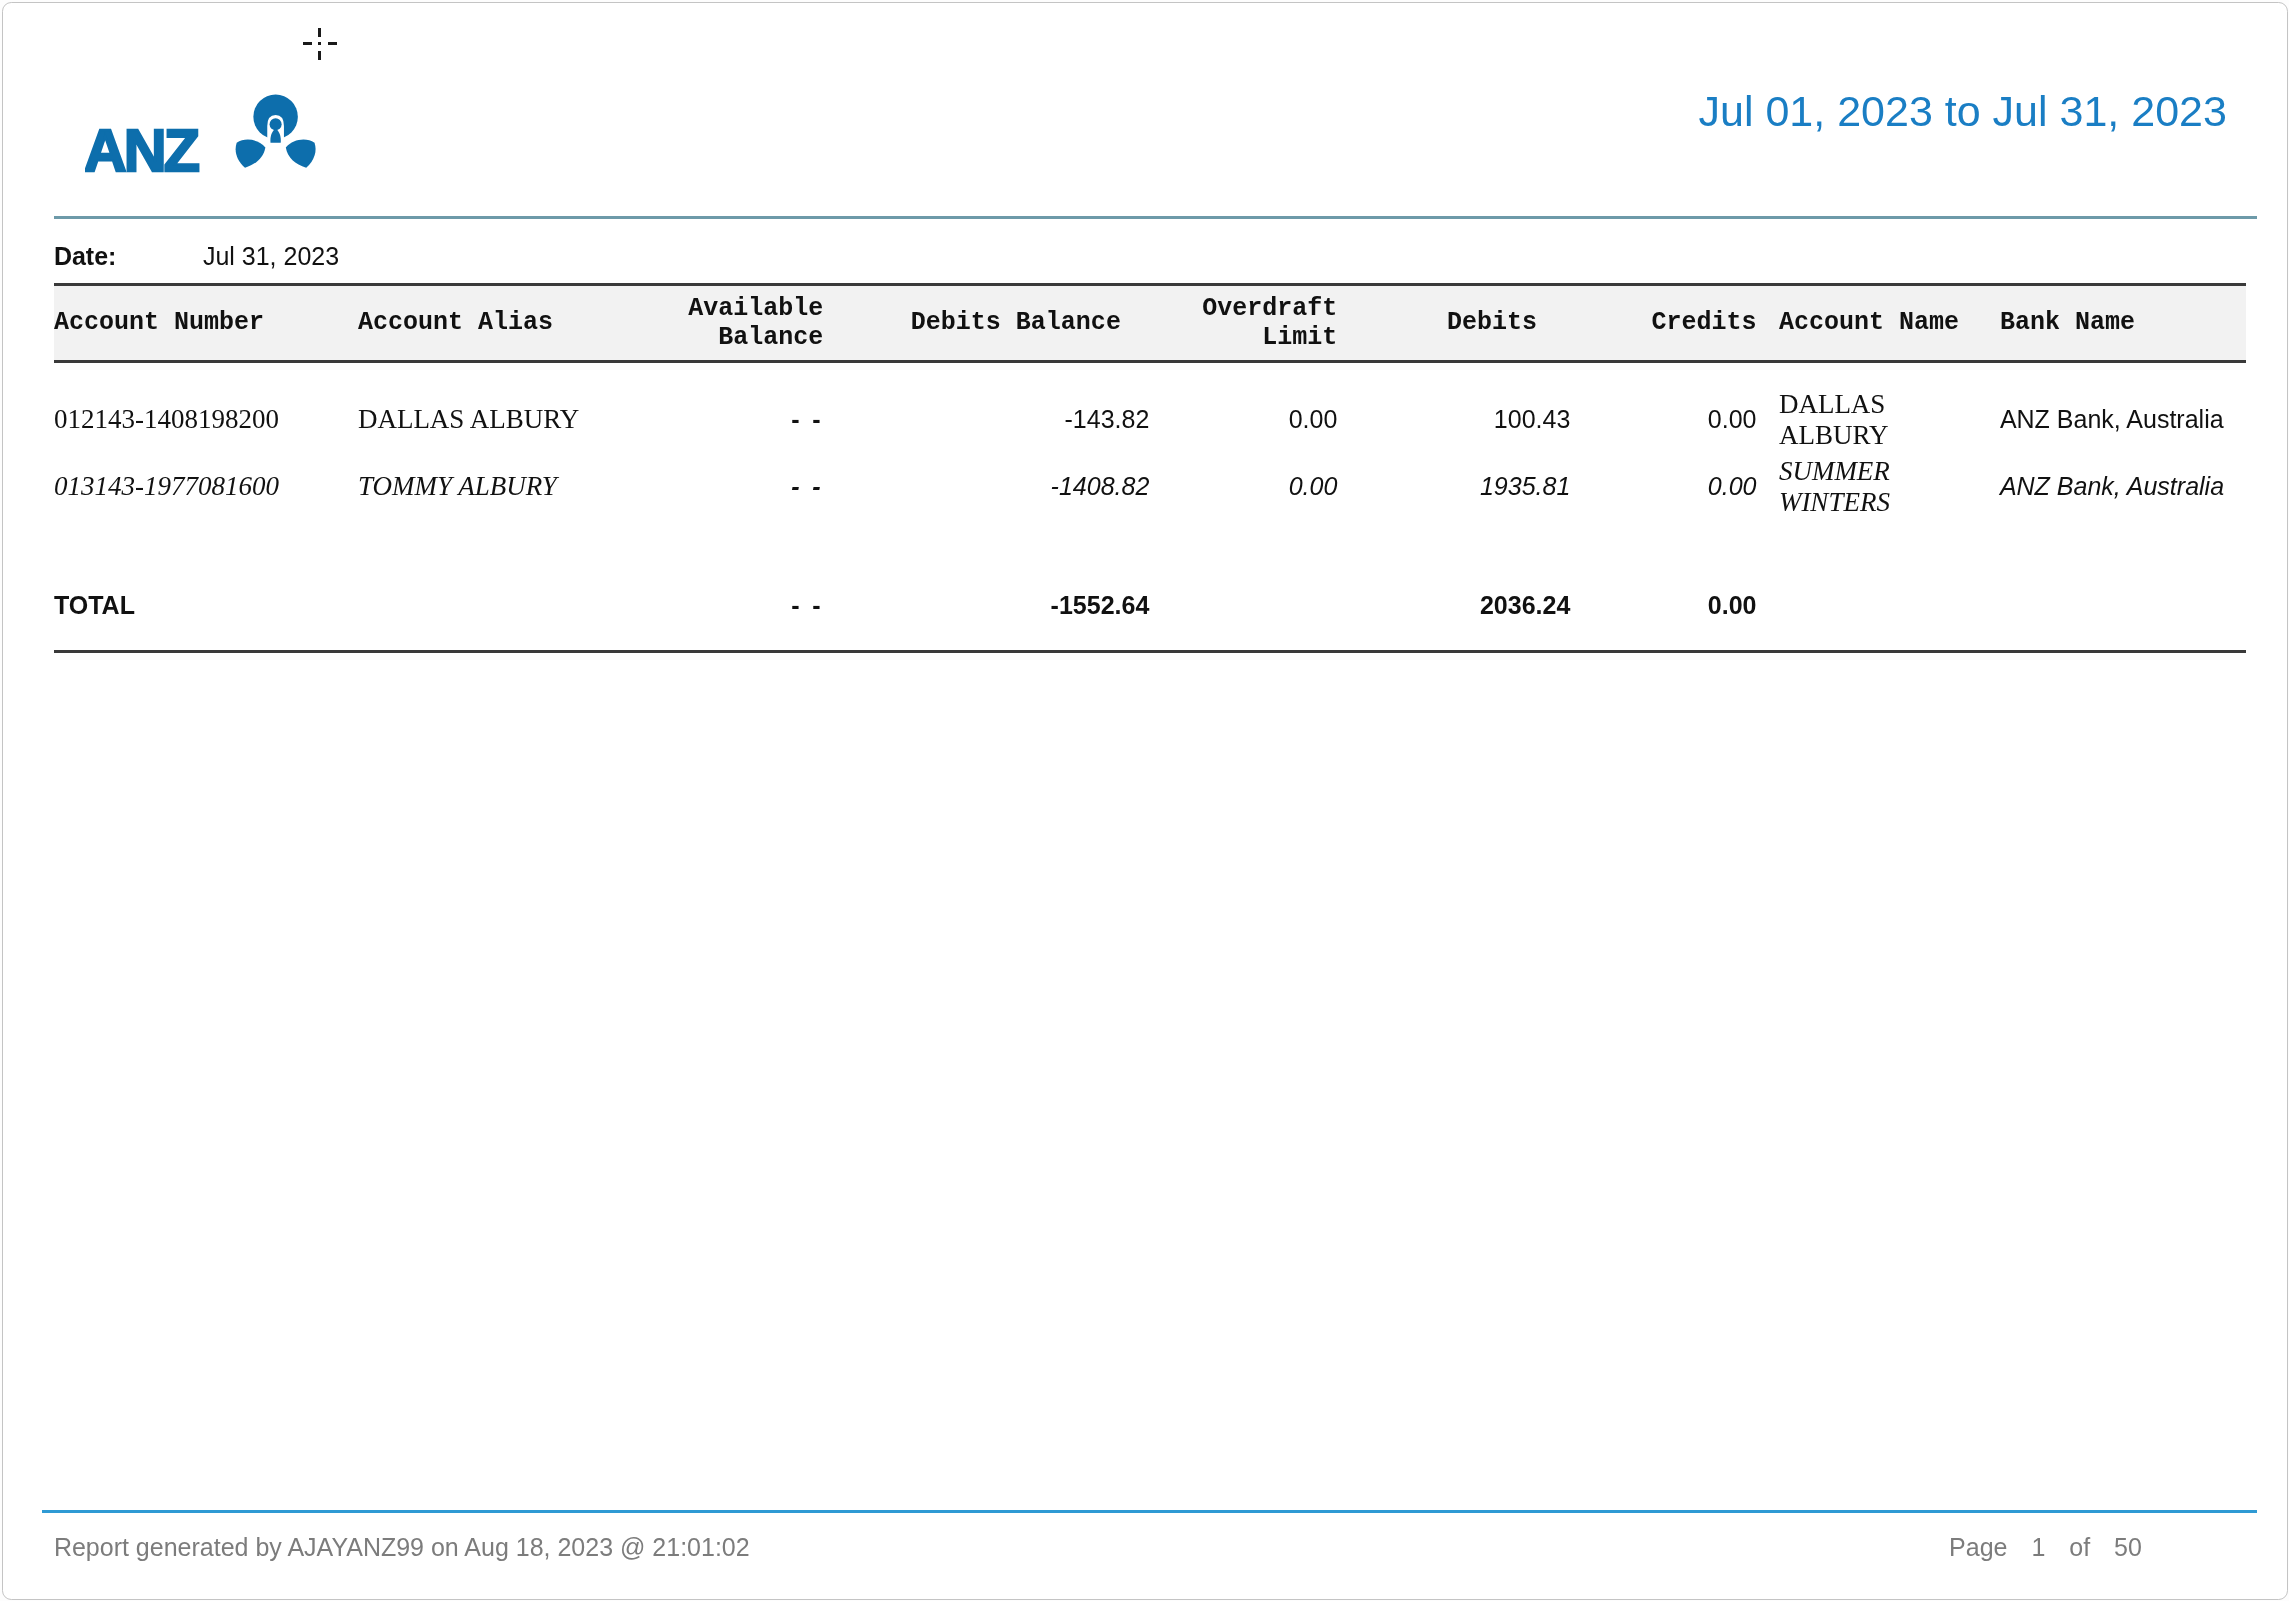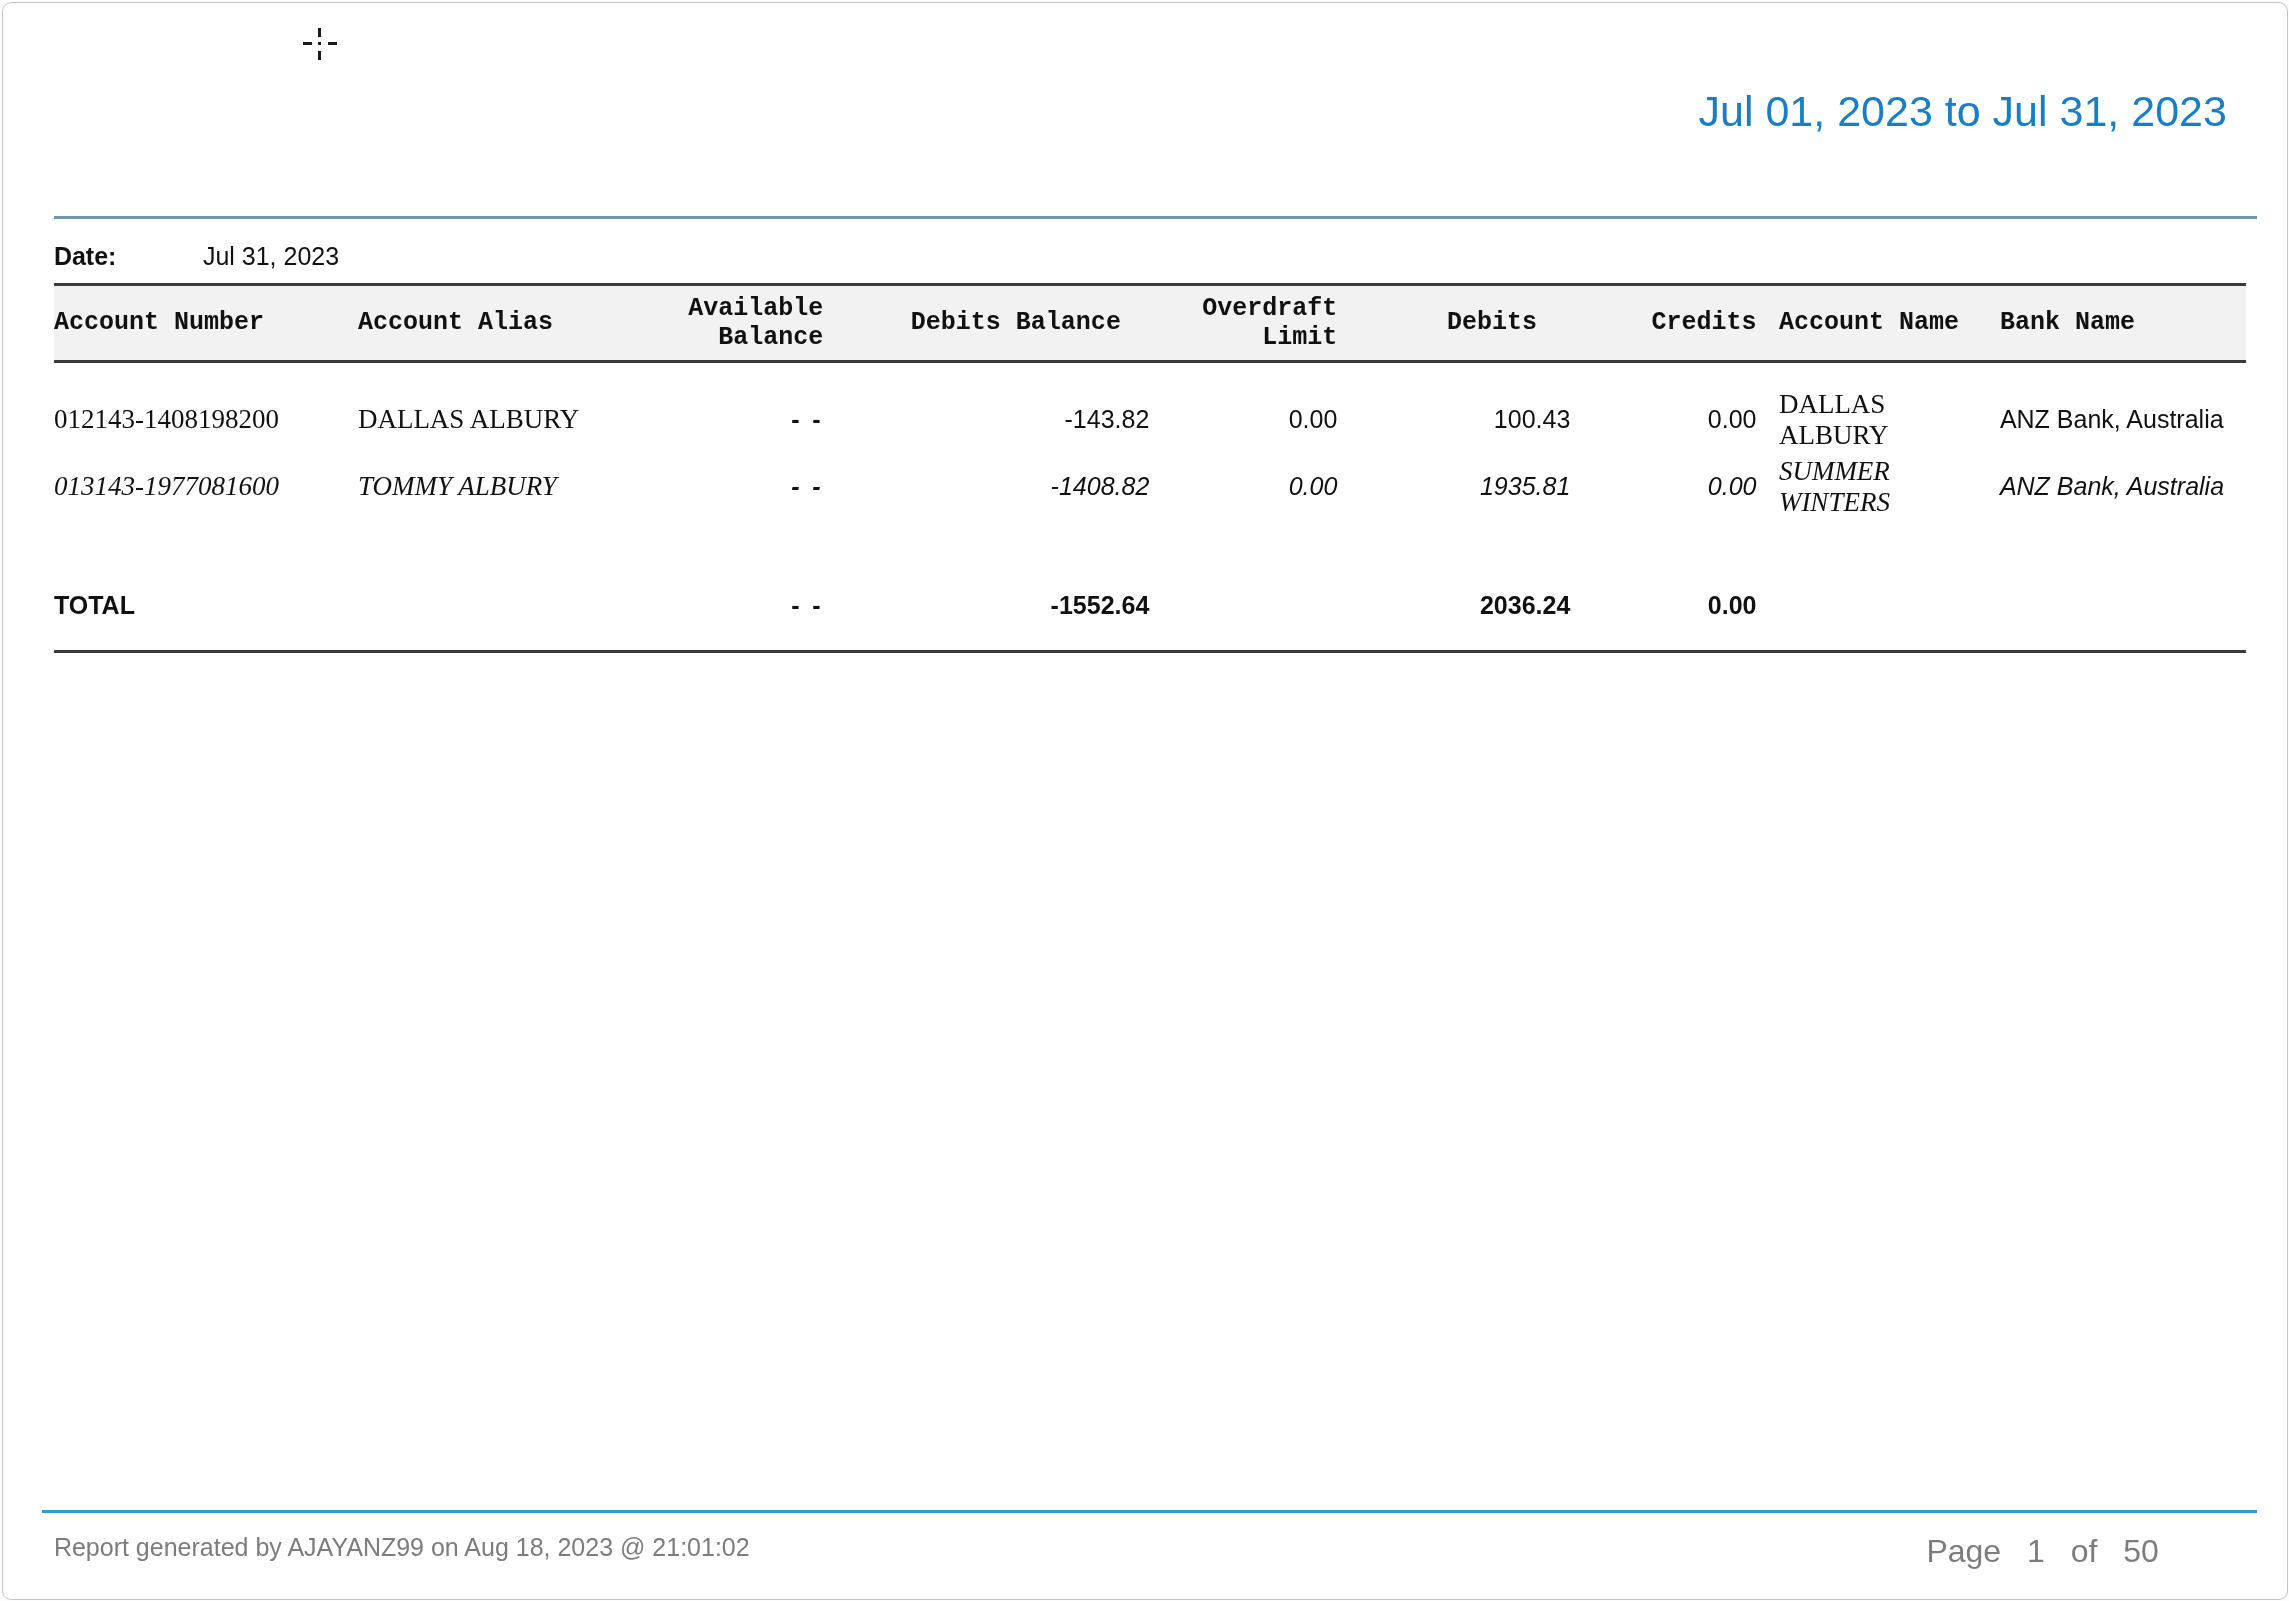--- a/index.html
+++ b/index.html
@@ -60,37 +60,50 @@
   .data-row{margin-top:26px;height:41px;font-size:25px;}
   .data-row.second{margin-top:26px;font-style:italic;}
   .serif{font-family:"Liberation Serif",serif;font-size:27px;}
   .dashes{font-weight:bold;letter-spacing:2.8px;}
   .total-row{margin-top:88px;height:41px;font-size:25px;font-weight:bold;}
   .bottom-rule{margin-top:24px;border-bottom:3.7px solid var(--table_border_dark);}
 
   
   .footer-line{position:absolute;left:39px;right:30px;top:1507px;height:2.8px;background:var(--footer_line_blue);}
   .footer-gen{position:absolute;left:51px;top:1530px;font-size:25px;color:var(--muted_text);}
-  .pager{position:absolute;right:128px;top:1530px;font-size:32px;color:var(--muted_text);}
+  .pager{position:absolute;right:145px;top:1530px;font-size:25px;color:var(--muted_text);}
   .pager span{margin-left:17px;}
   .pager span:first-child{margin-left:0;}
 </style>
 </head>
 <body>
 
 <div class="page">
 
   <div class="cursor">
     <span class="h1"></span>
       <span class="h2"></span>
       <span class="v1"></span>
       <span class="v2"></span>
       <span class="dot"></span>
   </div>
 
+  <div class="logo">
+    <svg viewBox="0 0 262 96" width="244" height="89">
+      <text x="-2" y="88" font-family="Liberation Sans, sans-serif" font-weight="bold" font-size="64" letter-spacing="-3" fill="#0d6eac" stroke="#0d6eac" stroke-width="2.5">ANZ</text>
+      <g>
+        <circle cx="205" cy="30" r="24" fill="#0d6eac"></circle>
+        <path d="M196 56 L196 40 Q196 28 205 28 Q214 28 214 40 L214 56 Z" fill="#ffffff"></path>
+        <circle cx="205" cy="38" r="6.5" fill="#0d6eac"></circle>
+        <path d="M205 42 C210 47 211 52 210.5 58 L199.5 58 C199 52 200 47 205 42 Z" fill="#0d6eac"></path>
+        <path d="M194 63 C192 74 184 81 172 85 C163 77 160 67 163 58 C172 52 186 54 194 63 Z" fill="#0d6eac"></path>
+        <path d="M216 63 C218 74 226 81 238 85 C247 77 250 67 247 58 C238 52 224 54 216 63 Z" fill="#0d6eac"></path>
+      </g>
+    </svg>
+  </div>
 
   <div class="titles">
     <div class="date-range">Jul 01, 2023 to Jul 31, 2023</div>
   </div>
 
   <div class="top-divider"></div>
 
   <div class="date-row">
     <span class="date-label">Date:</span><span class="date-value">Jul 31, 2023</span>
   </div>

